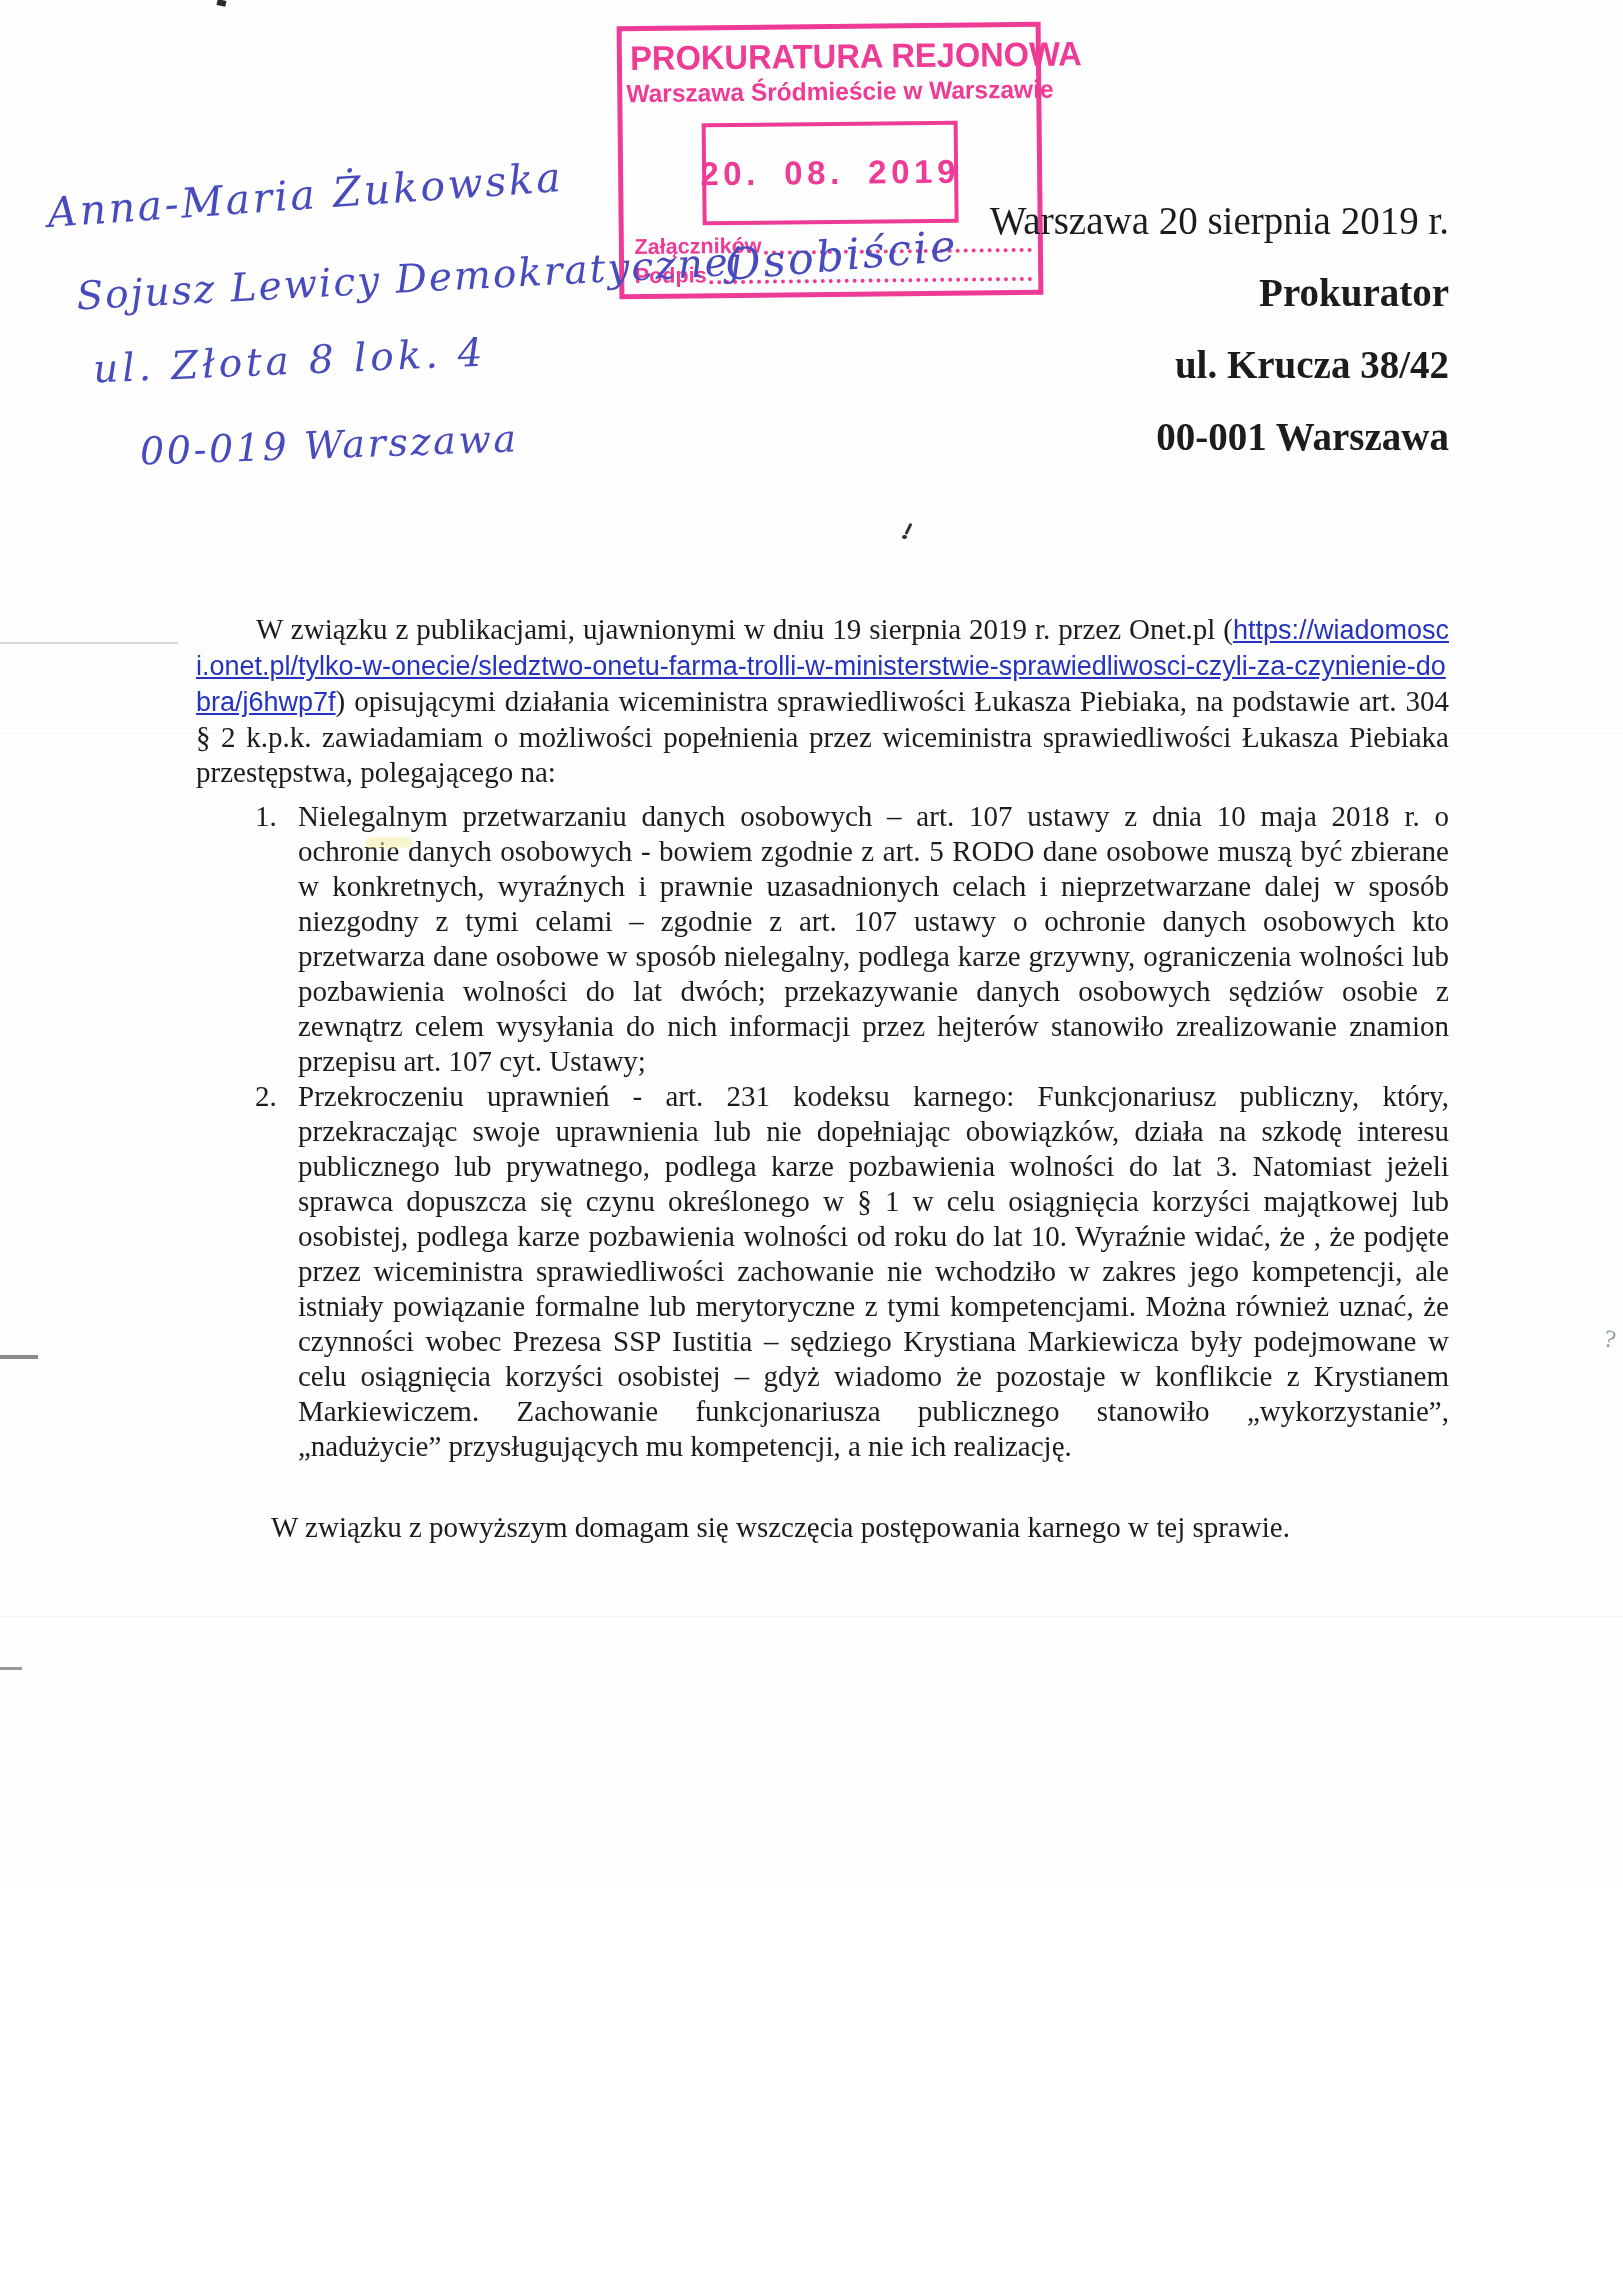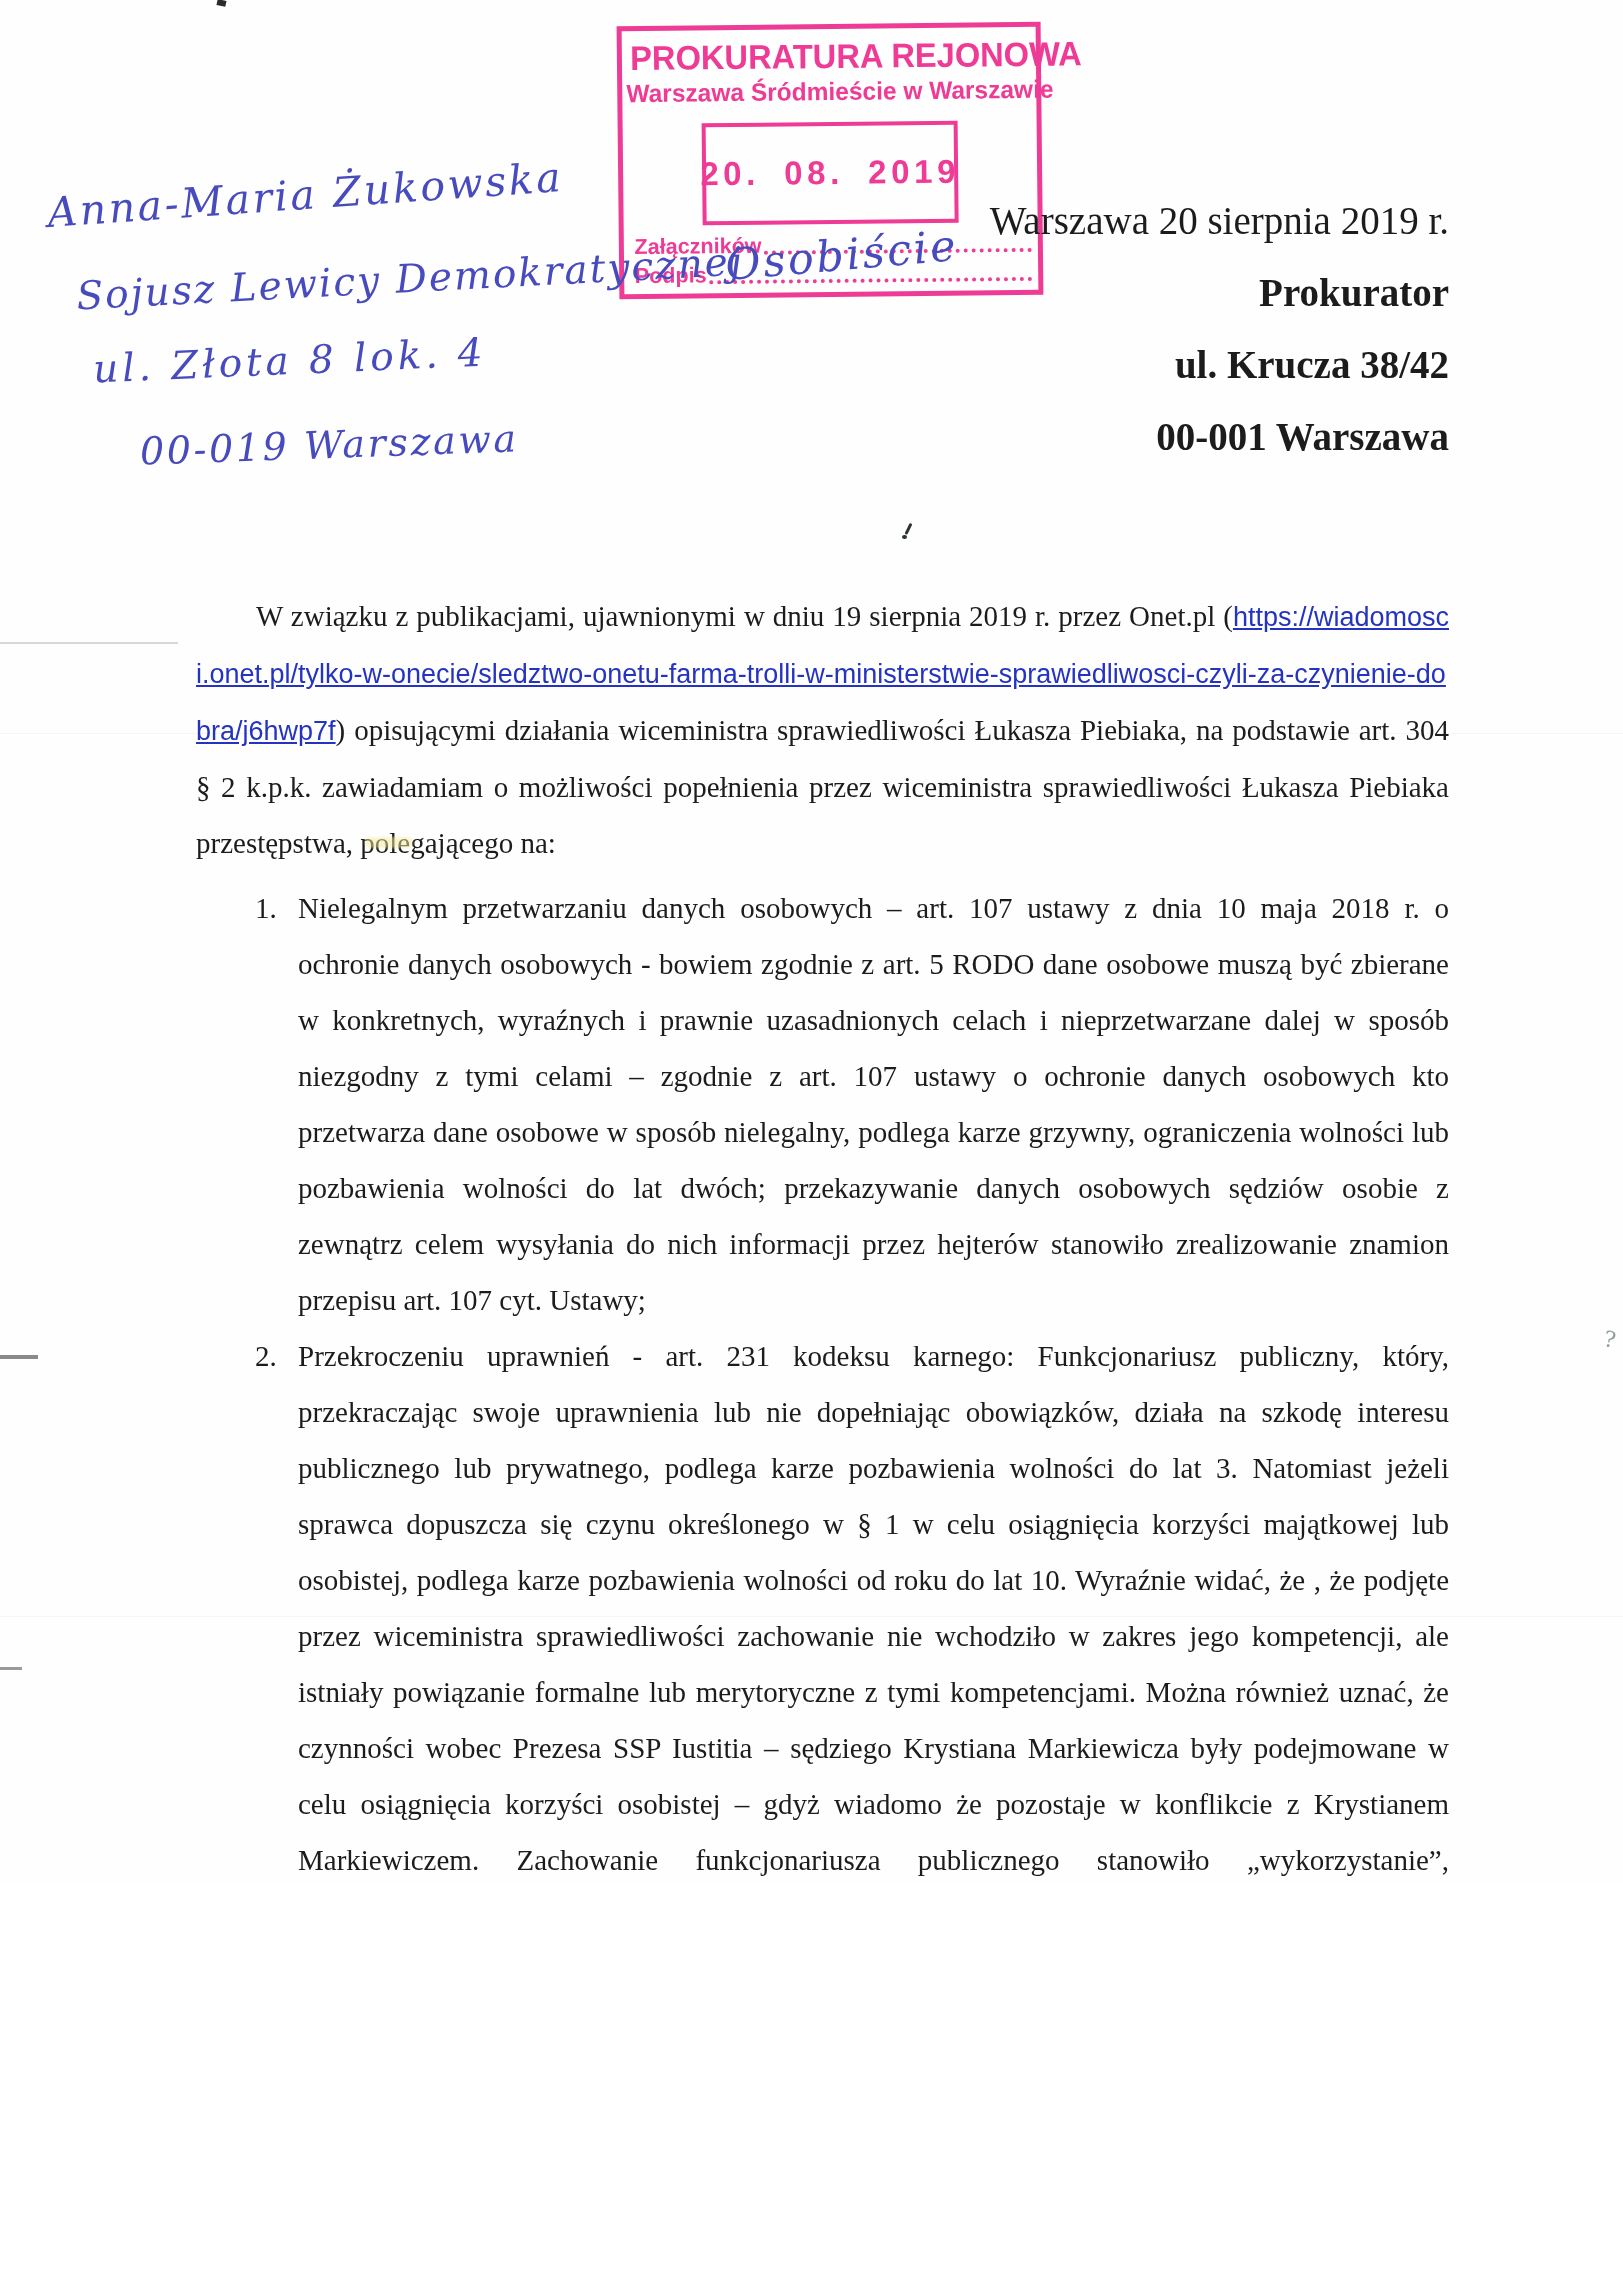--- a/index.html
+++ b/index.html
@@ -61,22 +61,22 @@
   
   .addr-block{
     position:absolute;right:174px;top:204px;width:916px;
     text-align:right;font-size:39px;line-height:33px;
   }
   .addr-line{margin-bottom:39px;white-space:nowrap;}
   .addr-line.bold{font-weight:bold;text-align:right;}
 
   
   .body-text{
-    position:absolute;left:196px;top:588px;width:1253px;
-    font-size:29px;line-height:56px;text-align:justify;
+    position:absolute;left:196px;top:612px;width:1253px;
+    font-size:29px;line-height:35px;text-align:justify;
   }
   .intro{text-indent:60px;}
   .intro .link{
     font-family:"Liberation Sans",sans-serif;
     font-size:27px;
     color:var(--link-blue);
     text-decoration:underline;
     word-break:break-all;
   }
   .list{margin-top:9.2px;}

